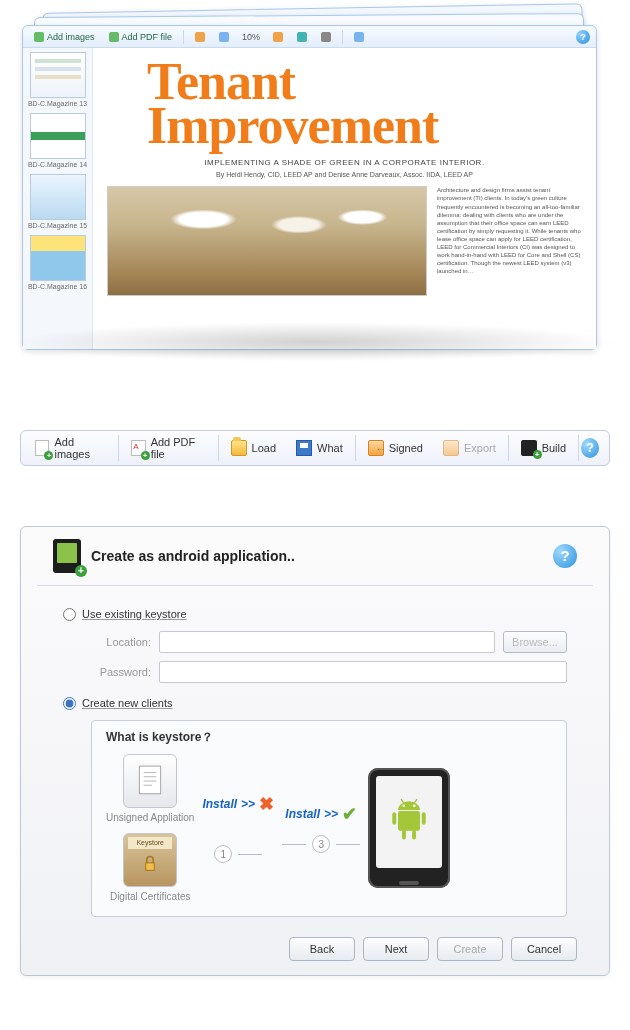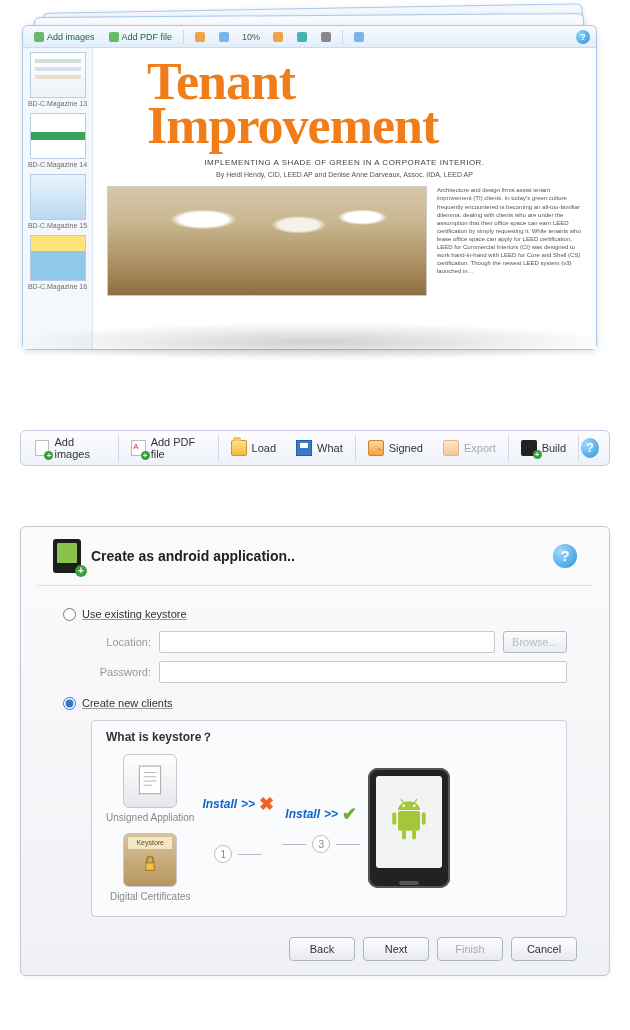--- a/index.html
+++ b/index.html
@@ -322,16 +322,16 @@
           </div>
           <div class="hbtn"></div>
         </div>
       </div>
     </div>
   </div>
 
   <div class="dlg-ft">
     <button>Back</button>
     <button>Next</button>
-    <button disabled="">Finish</button>
+    <button disabled="">Create</button>
     <button>Cancel</button>
   </div>
 </div>
 
 </body></html>

